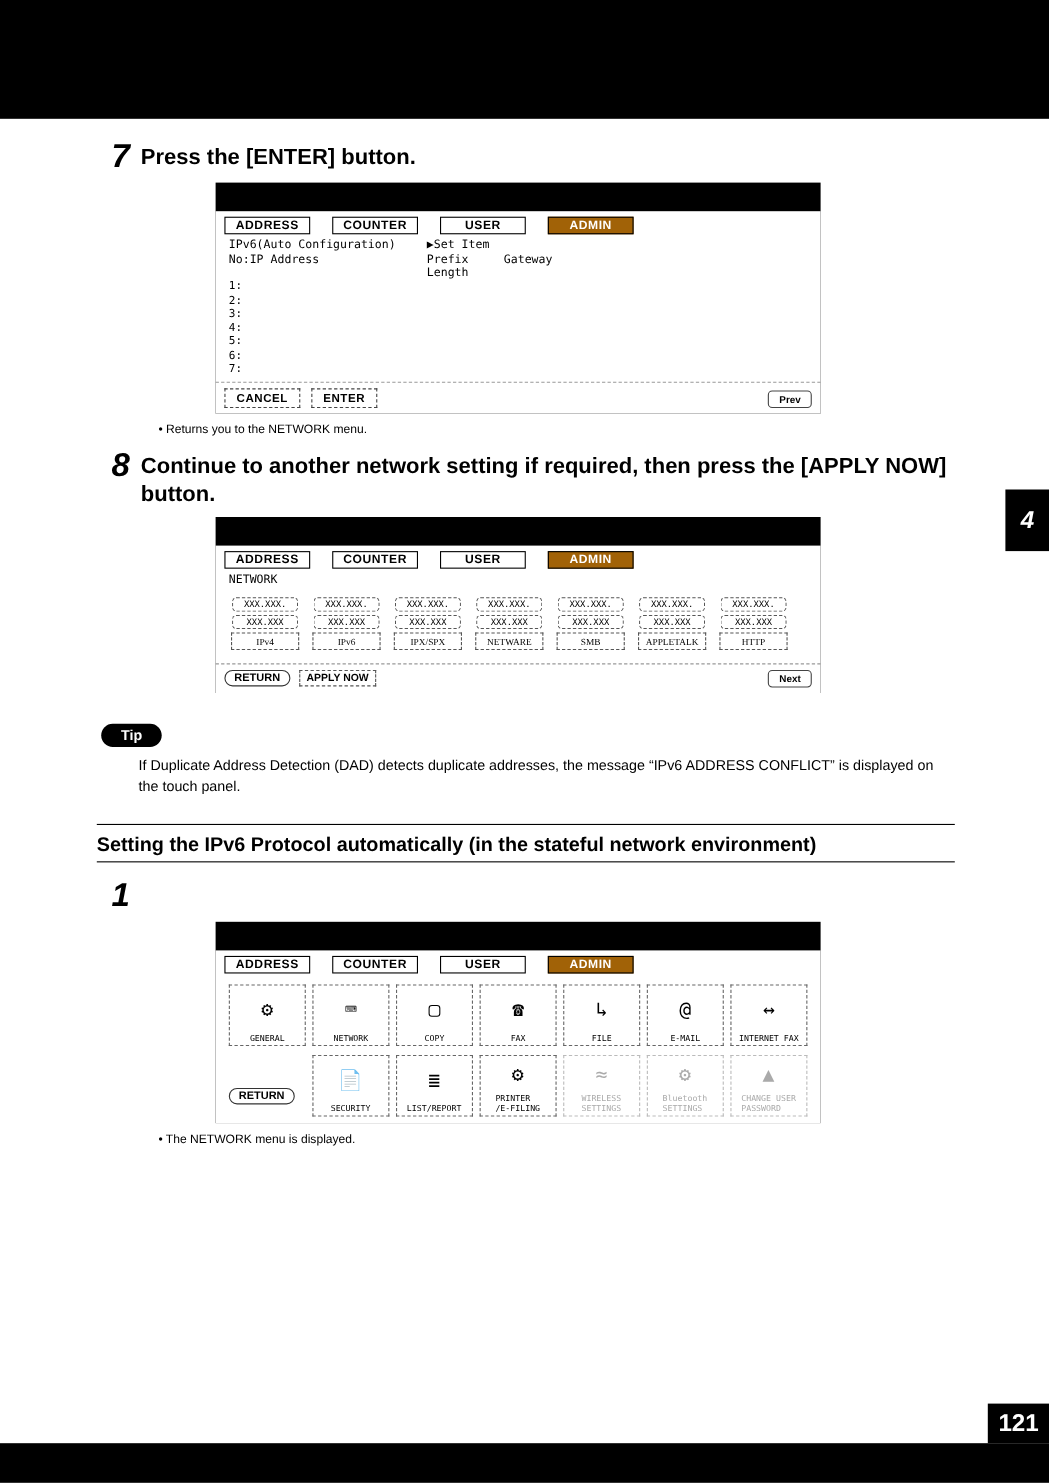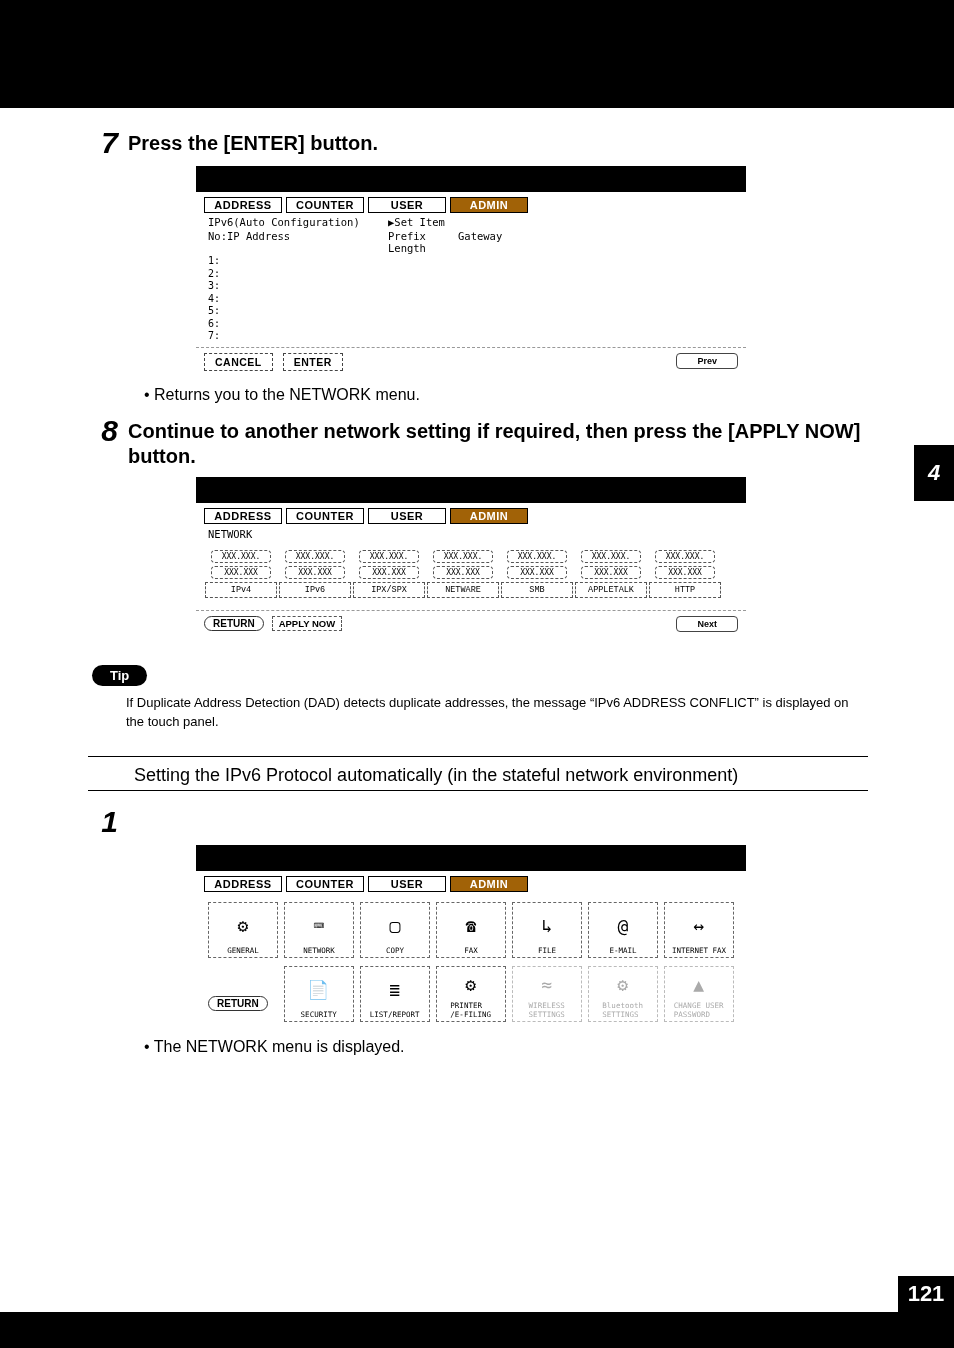--- a/index.html
+++ b/index.html
@@ -49,21 +49,21 @@
     background: #000;
     padding-top: 26px;
   }
   .screen-panel {
     background: #fff;
     padding: 0;
   }
   
   .tabs-row {
     display: flex;
-    gap: 4px;
+    gap: 20px;
     padding: 5px 8px 2px 8px;
   }
   .tab-box {
     border: 1.5px solid #000;
     font-size: 11px;
     font-weight: bold;
     text-align: center;
     padding: 1px 4px;
     min-width: 78px;
     letter-spacing: 0.5px;
@@ -79,35 +79,35 @@
     display: flex;
   }
   .ip-line .col1 { width: 180px; }
   .ip-line .col2 { width: 100px; }
   .ip-line .col3 { width: 70px; }
   .btn-row {
     border-top: 1px dashed #999;
     padding: 5px 8px;
     display: flex;
     justify-content: flex-end;
-    align-items: flex-start;
+    align-items: flex-end;
     gap: 10px;
   }
   .btn {
     border: 1.5px dashed #444;
     font-size: 10.5px;
     font-weight: bold;
     padding: 2px 10px;
     letter-spacing: 0.5px;
   }
   .prev-badge {
     border: 1px solid #444;
     font-size: 9px;
     font-weight: bold;
-    padding: 2px 20px;
+    padding: 2px 9px;
     border-radius: 4px;
   }
   
   .net-heading {
     font-family: monospace;
     font-size: 10.5px;
     padding: 2px 12px 4px 12px;
   }
   .net-grid {
     display: flex;
@@ -126,23 +126,23 @@
     border-radius: 4px;
     width: 60px;
     height: 13px;
     font-family: monospace;
     font-size: 8px;
     text-align: center;
     line-height: 12px;
   }
   .pill-label {
     border: 1.5px dashed #555;
-    width: 72px;
+    width: 62px;
     padding: 2px 0;
-    font-family: Liberation Mono, monospace;
+    font-family: Liberation Serif, serif;
     font-size: 8.5px;
     text-align: center;
   }
   .bottom-btn-row {
     border-top: 1px dashed #999;
     padding: 5px 8px;
     display: flex;
     align-items: center;
     gap: 8px;
   }
@@ -183,21 +183,21 @@
     color: #aaa;
   }
   .admin-icon {
     flex: 1;
     display: flex;
     align-items: center;
     justify-content: center;
     font-size: 18px;
   }
   .bullet-note {
-    font-size: 16px;
+    font-size: 11px;
     margin: 4px 0 4px 56px;
     line-height: 1.4;
   }
   .bullet-note::before { content: "•  "; }
   .tip-badge {
     display: inline-block;
     background: #000;
     color: #fff;
     border-radius: 14px;
     padding: 3px 18px;
@@ -206,23 +206,22 @@
     margin: 18px 0 8px 4px;
   }
   .tip-text {
     font-size: 13px;
     margin: 0 0 0 38px;
     line-height: 1.45;
   }
   .section-hr-top { border-top: 1px solid #000; margin: 24px 0 6px 0; }
   .section-title {
     font-size: 18px;
-    font-weight: normal;
+    font-weight: bold;
     padding: 2px 0 4px 0;
-    margin-left: 46px;
   }
   .section-hr-bot { border-top: 1px solid #000; margin: 0 0 16px 0; }
   
   .side-tab {
     position: absolute;
     right: 0;
     top: 445px;
     width: 40px;
     height: 56px;
     background: #000;

